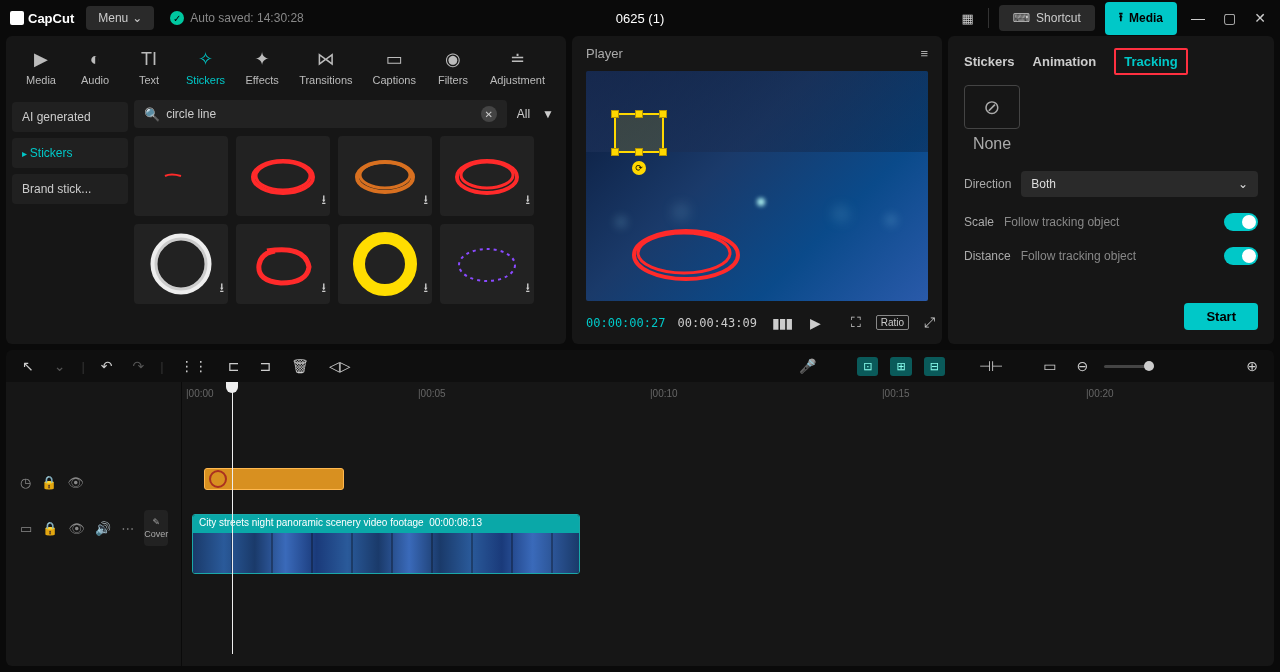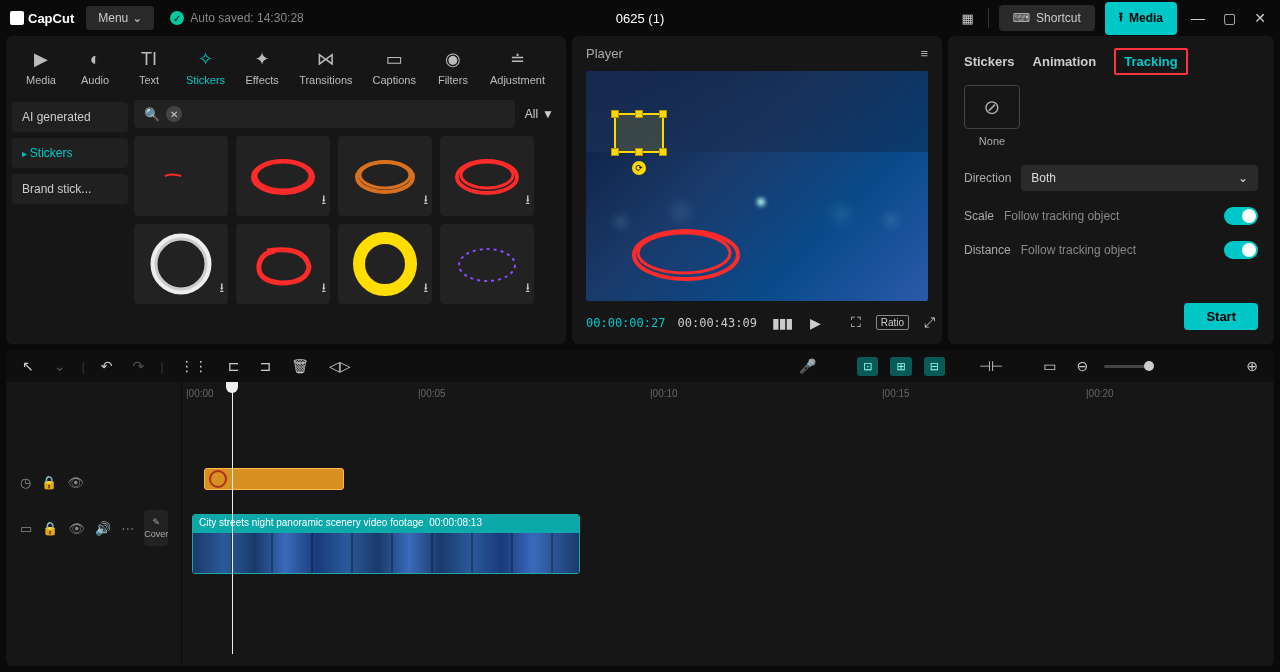--- a/index.html
+++ b/index.html
@@ -32,21 +32,21 @@
 .tab-label { font-size: 11px; }
 .left-body { display: flex; flex: 1; overflow: hidden; }
 .sidebar { width: 128px; padding: 10px 6px; display: flex; flex-direction: column; gap: 6px; }
 .sidebar-item { padding: 8px 10px; border-radius: 4px; color: #ccc; font-size: 12px; cursor: pointer; background: #202020; }
 .sidebar-item.active { color: #00c8c8; }
 .sidebar-item.active::before { content: "▸ "; font-size: 10px; }
 .search-row { display: flex; align-items: center; padding: 8px 12px 8px 0; gap: 10px; }
 .search-box { flex: 1; background: #222; border-radius: 4px; display: flex; align-items: center; padding: 6px 10px; gap: 6px; }
 .search-input { flex: 1; background: transparent; border: none; color: #ccc; font-size: 12px; outline: none; }
 .clear-btn { width: 16px; height: 16px; border-radius: 50%; background: #444; color: #ccc; display: flex; align-items: center; justify-content: center; font-size: 10px; cursor: pointer; }
-.filter-btn { color: #ccc; font-size: 12px; display: flex; align-items: center; gap: 4px; cursor: pointer; }
+.filter-btn { color: #ccc; font-size: 12px; display: flex; align-items: center; gap: 12px; cursor: pointer; }
 .grid { flex: 1; display: grid; grid-template-columns: repeat(4, 94px); gap: 8px; padding: 0 0 8px 0; overflow: hidden; align-content: start; }
 .sticker-cell { width: 94px; height: 80px; background: #222; border-radius: 4px; position: relative; display: flex; align-items: center; justify-content: center; }
 .dl-icon { position: absolute; bottom: 4px; right: 4px; color: #ccc; font-size: 13px; }
 
 
 .player-panel { width: 370px; background: #161616; border-radius: 6px; display: flex; flex-direction: column; }
 .player-head { display: flex; align-items: center; justify-content: space-between; padding: 10px 14px; color: #aaa; font-size: 13px; }
 .player-view { flex: 1; margin: 0 14px; background: linear-gradient(135deg, #0a1a3a 0%, #1a3a6a 40%, #0a4a8a 70%, #2a5aaa 100%); border-radius: 2px; position: relative; overflow: hidden; }
 .player-view::before { content:""; position:absolute; left:0; top:0; width:100%; height:35%; background: linear-gradient(90deg, rgba(30,50,90,0.6), rgba(10,20,40,0.3)); }
 .player-view::after { content:""; position:absolute; left:50%; top:55%; width:8px; height:8px; border-radius:50%; background: #aee; box-shadow: -80px 10px 14px rgba(170,238,255,0.6), 80px 12px 14px rgba(170,238,255,0.6), -140px 20px 10px rgba(170,238,255,0.4), 130px 18px 10px rgba(170,238,255,0.4); filter: blur(2px);}
@@ -64,21 +64,21 @@
 
 
 .inspector { flex: 1; background: #161616; border-radius: 6px; display: flex; flex-direction: column; padding: 0; }
 .insp-tabs { display: flex; gap: 18px; padding: 12px 16px 10px; align-items: center; }
 .insp-tab { color: #ccc; font-size: 13px; font-weight: 600; cursor: pointer; }
 .insp-tab.highlight { color: #00c8c8; border: 2px solid #ff3040; padding: 4px 8px; border-radius: 2px; }
 .track-options { display: flex; gap: 14px; padding: 0 16px 10px; }
 .track-opt { display: flex; flex-direction: column; align-items: center; gap: 6px; }
 .track-box { width: 56px; height: 44px; border: 1px solid #444; border-radius: 4px; display: flex; align-items: center; justify-content: center; color: #aaa; font-size: 20px; }
 .track-box.selected { border-color: #00c8c8; color: #00c8c8; }
-.track-label { font-size: 11px; color: #aaa; }
+.track-label { font-size: 16px; color: #aaa; }
 .insp-row { display: flex; align-items: center; padding: 8px 16px; gap: 10px; font-size: 12px; color: #aaa; }
 .select { flex: 1; background: #2a2a2a; border-radius: 4px; padding: 6px 10px; color: #ddd; display: flex; justify-content: space-between; align-items: center; cursor: pointer; }
 .sub-label { color: #888; }
 .toggle { margin-left: auto; width: 34px; height: 18px; border-radius: 10px; background: #00c8c8; position: relative; cursor: pointer; }
 .toggle::after { content:""; position:absolute; right:2px; top:2px; width:14px; height:14px; border-radius:50%; background:#fff; }
 .start-btn { margin: auto 16px 14px auto; background: #00c8c8; color: #000; border: none; padding: 6px 22px; border-radius: 4px; font-weight: 600; font-size: 13px; cursor: pointer; }
 
 
 .toolbar { height: 32px; background: #0f0f0f; display: flex; align-items: center; padding: 0 12px; gap: 12px; margin: 6px 6px 0 6px; border-radius: 6px 6px 0 0; }
 .tool-btn { color: #ccc; font-size: 14px; cursor: pointer; padding: 4px; }
@@ -190,20 +190,21 @@
     <div class="left-body">
       <div class="sidebar">
         <div class="sidebar-item">AI generated</div>
         <div class="sidebar-item active">Stickers</div>
         <div class="sidebar-item">Brand stick...</div>
       </div>
       <div style="flex:1;display:flex;flex-direction:column">
         <div class="search-row">
           <div class="search-box">
             <span>🔍</span>
+            <input class="search-input" value="circle line" style="">
             <span class="clear-btn">✕</span>
           </div>
           <div class="filter-btn">
             <span>All</span>
             <span>▼</span>
           </div>
         </div>
         <div class="grid">
           <div class="sticker-cell">
               <svg width="40" height="10">

